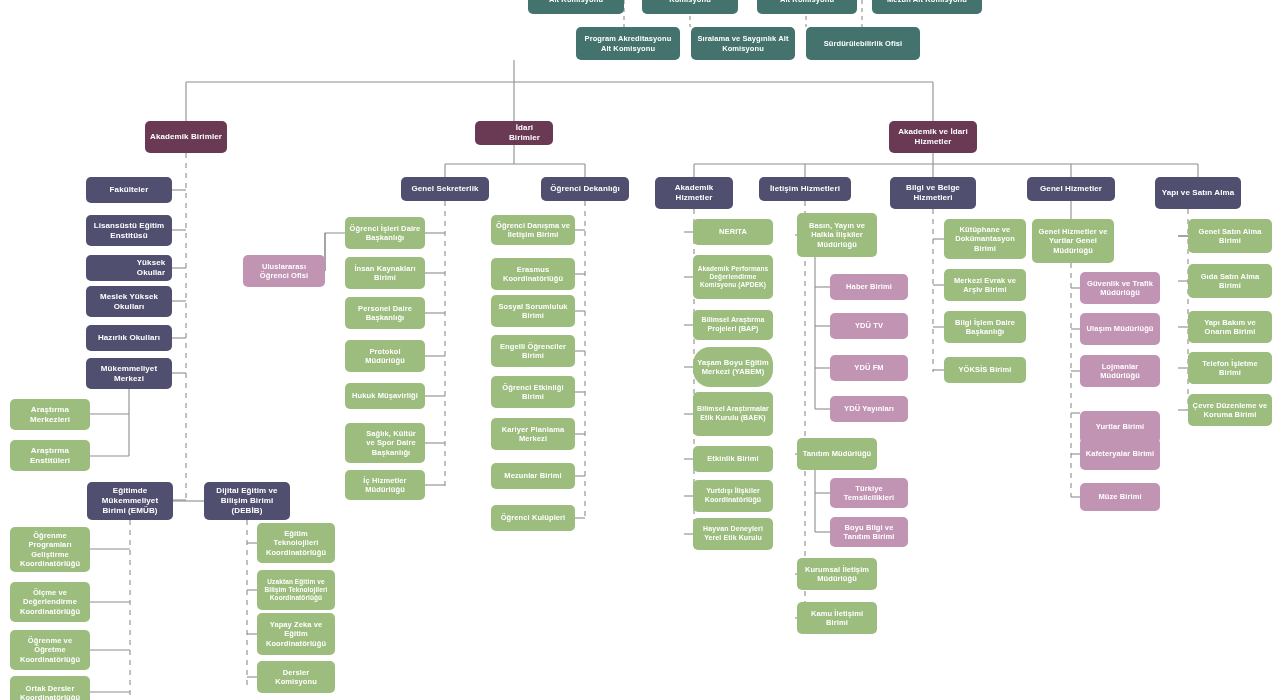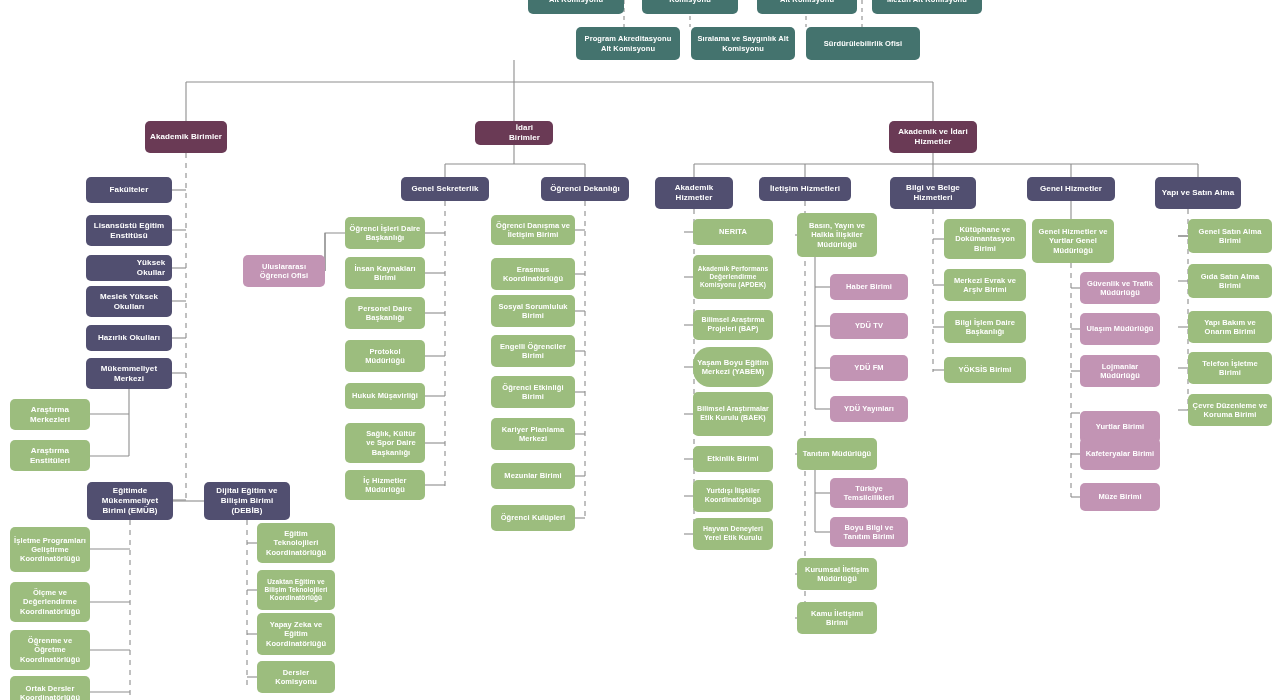--- a/index.html
+++ b/index.html
@@ -243,21 +243,21 @@
     <div class="node slate fs8" style="left: 204px; top: 482px; width: 86px; height: 38px;">
       <span>Dijital Eğitim ve Bilişim Birimi (DEBİB)</span>
     </div>
     <div class="node green fs8" style="left: 10px; top: 399px; width: 80px; height: 31px;">
       <span>Araştırma Merkezleri</span>
     </div>
     <div class="node green fs8" style="left: 10px; top: 440px; width: 80px; height: 31px;">
       <span>Araştırma Enstitüleri</span>
     </div>
     <div class="node green fs75" style="left: 10px; top: 527px; width: 80px; height: 45px;">
-      <span>İşletme Programları Geliştirme Koordinatörlüğü</span>
+      <span>Öğrenme Programları Geliştirme Koordinatörlüğü</span>
     </div>
     <div class="node green fs75" style="left: 10px; top: 582px; width: 80px; height: 40px;">
       <span>Ölçme ve Değerlendirme Koordinatörlüğü</span>
     </div>
     <div class="node green fs75" style="left: 10px; top: 630px; width: 80px; height: 40px;">
       <span>Öğrenme ve Öğretme Koordinatörlüğü</span>
     </div>
     <div class="node green fs75" style="left: 10px; top: 676px; width: 80px; height: 34px;">
       <span>Ortak Dersler Koordinatörlüğü</span>
     </div>

